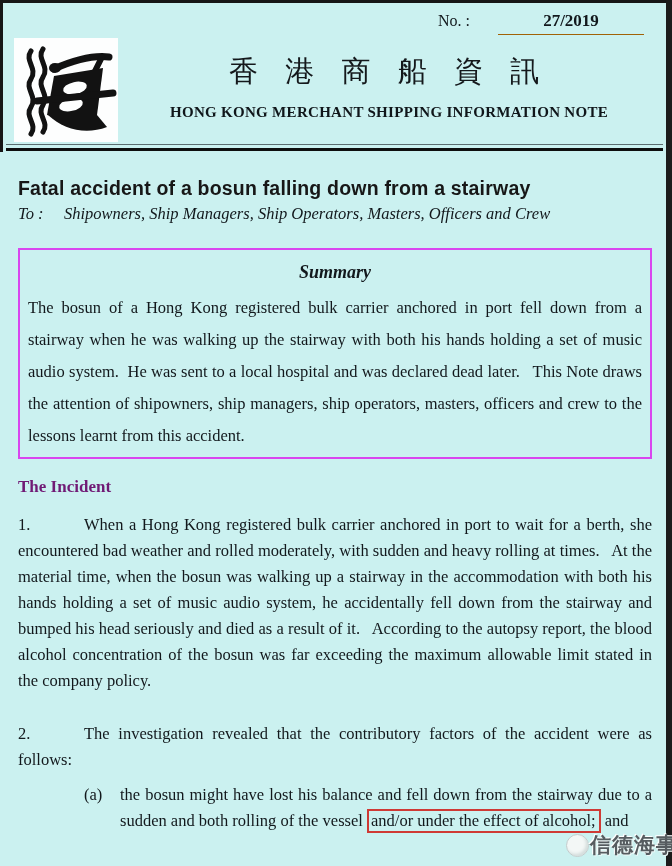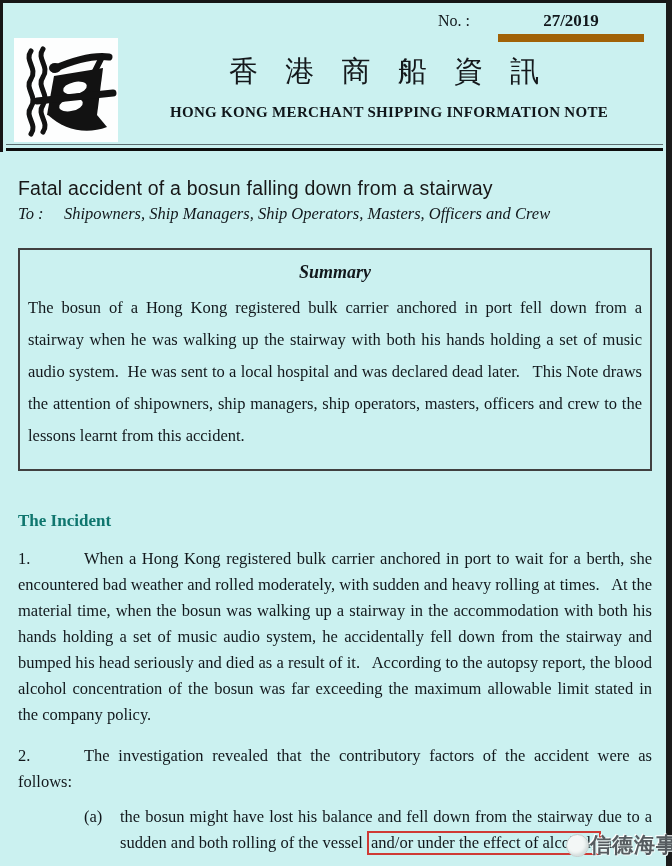--- a/index.html
+++ b/index.html
@@ -14,40 +14,40 @@
   }
   
   .edge-top{position:absolute;top:0;left:0;right:0;height:3px;background:#161616;}
   .edge-left{position:absolute;top:0;left:0;width:3px;height:152px;background:#161616;}
   .edge-right{position:absolute;top:0;right:0;width:6px;height:866px;background:#1b1b1b;z-index:9;}
 
   
   .no-line{position:absolute;top:11px;left:438px;display:flex;align-items:baseline;z-index:2;}
   .no-label{font-size:16px;margin-right:28px;}
   .no-value{display:inline-block;width:146px;text-align:center;font-weight:bold;font-size:17px;
-            border-bottom:8px solid #a16207;padding-bottom:3px;}
+            border-bottom:1px solid #a16207;padding-bottom:3px;}
   .header-row{position:absolute;top:38px;left:14px;right:12px;display:flex;}
   .logo-box{width:104px;height:104px;background:#fdfefe;flex:0 0 auto;}
   .header-center{flex:1;text-align:center;padding-top:14px;}
   .title-zh{font-size:29px;letter-spacing:10px;color:#14181b;white-space:nowrap;text-align:center;}
   .title-en{margin-top:12px;font-size:15px;font-weight:bold;letter-spacing:0.3px;white-space:nowrap;color:#10161a;}
   .header-rule{position:absolute;top:144px;left:6px;right:9px;height:3px;
                border-top:1px solid #5a6d70;border-bottom:3px solid #0e0e0e;}
 
   
   .content{position:absolute;top:150px;left:0;right:6px;padding:0 14px 0 18px;
            font-size:16.5px;line-height:26px;}
   .doc-title{margin:25px 0 0 0;font-family:"Liberation Sans","DejaVu Sans",sans-serif;
-             font-size:19.5px;font-weight:normal;color:#171717;letter-spacing:0.2px;}
+             font-size:19.5px;font-weight:bold;color:#171717;letter-spacing:0.2px;}
   .to-line{font-style:italic;font-size:16.5px;}
   .to-label{display:inline-block;width:46px;font-style:italic;}
-  .summary-box{margin-top:21px;border:2px solid #404040;padding:9px 8px 17px 8px;}
+  .summary-box{margin-top:21px;border:2px solid #d946ef;padding:9px 8px 5px 8px;}
   .summary-heading{text-align:center;font-weight:bold;font-style:italic;font-size:18px;line-height:26px;margin-bottom:7px;}
   .summary-body{text-align:justify;line-height:32px;font-family:Liberation Serif, serif;}
-  .incident-heading{margin:37px 0 0 0;font-size:17px;font-weight:bold;color:#0f766e;}
+  .incident-heading{margin:15px 0 0 0;font-size:17px;font-weight:bold;color:#701a75;}
   .para{margin:12px 0 0 0;text-align:justify;}
   .para-num{display:inline-block;width:66px;}
   .sub-item{position:relative;margin:9px 0 0 102px;text-align:justify;}
   .sub-marker{position:absolute;left:-36px;top:0;}
   .red-box{border:2px solid #cf3a35;padding:0 3px 1px 2px;}
 
   
   .watermark{position:absolute;right:-6px;bottom:7px;display:flex;align-items:center;z-index:10;}
   .wm-circle{width:21px;height:21px;border-radius:50%;background:#f3f7f6;border:1px solid #c3cccc;
              box-shadow:inset -2px -2px 3px #d4dddc;margin-right:1px;flex:0 0 auto;}
@@ -107,21 +107,21 @@
 
     <div class="summary-box">
       <div class="summary-heading">Summary</div>
       <div class="summary-body">The bosun of a Hong Kong registered bulk carrier anchored in port fell down from a stairway when he was walking up the stairway with both his hands holding a set of music audio system.&nbsp; He was sent to a local hospital and was declared dead later.&nbsp;&nbsp; This Note draws the attention of shipowners, ship managers, ship operators, masters, officers and crew to the lessons learnt from this accident.</div>
     </div>
 
     <h2 class="incident-heading">The Incident</h2>
 
     <p class="para"><span class="para-num">1.</span><span>When a Hong Kong registered bulk carrier anchored in port to wait for a berth, she encountered bad weather and rolled moderately, with sudden and heavy rolling at times.&nbsp;&nbsp; At the material time, when the bosun was walking up a stairway in the accommodation with both his hands holding a set of music audio system, he accidentally fell down from the stairway and bumped his head seriously and died as a result of it.&nbsp;&nbsp; According to the autopsy report, the blood alcohol concentration of the bosun was far exceeding the maximum allowable limit stated in the company policy.</span></p>
 
-    <p class="para" style="margin-top:15px;"><span class="para-num">2.</span><span>The investigation revealed that the contributory factors of the accident were as follows:</span></p>
+    <p class="para" style="margin-top:27px;"><span class="para-num">2.</span><span>The investigation revealed that the contributory factors of the accident were as follows:</span></p>
 
     <div class="sub-item">
       <span class="sub-marker">(a)</span><span>the bosun might have lost his balance and fell down from the stairway due to a sudden and both rolling of the vessel </span><span class="red-box">and/or under the effect of alcohol;</span><span> and</span>
     </div>
 
   </div>
 
   <div class="watermark">
     <span class="wm-circle"></span>
     <span class="wm-text">信德海事</span>

